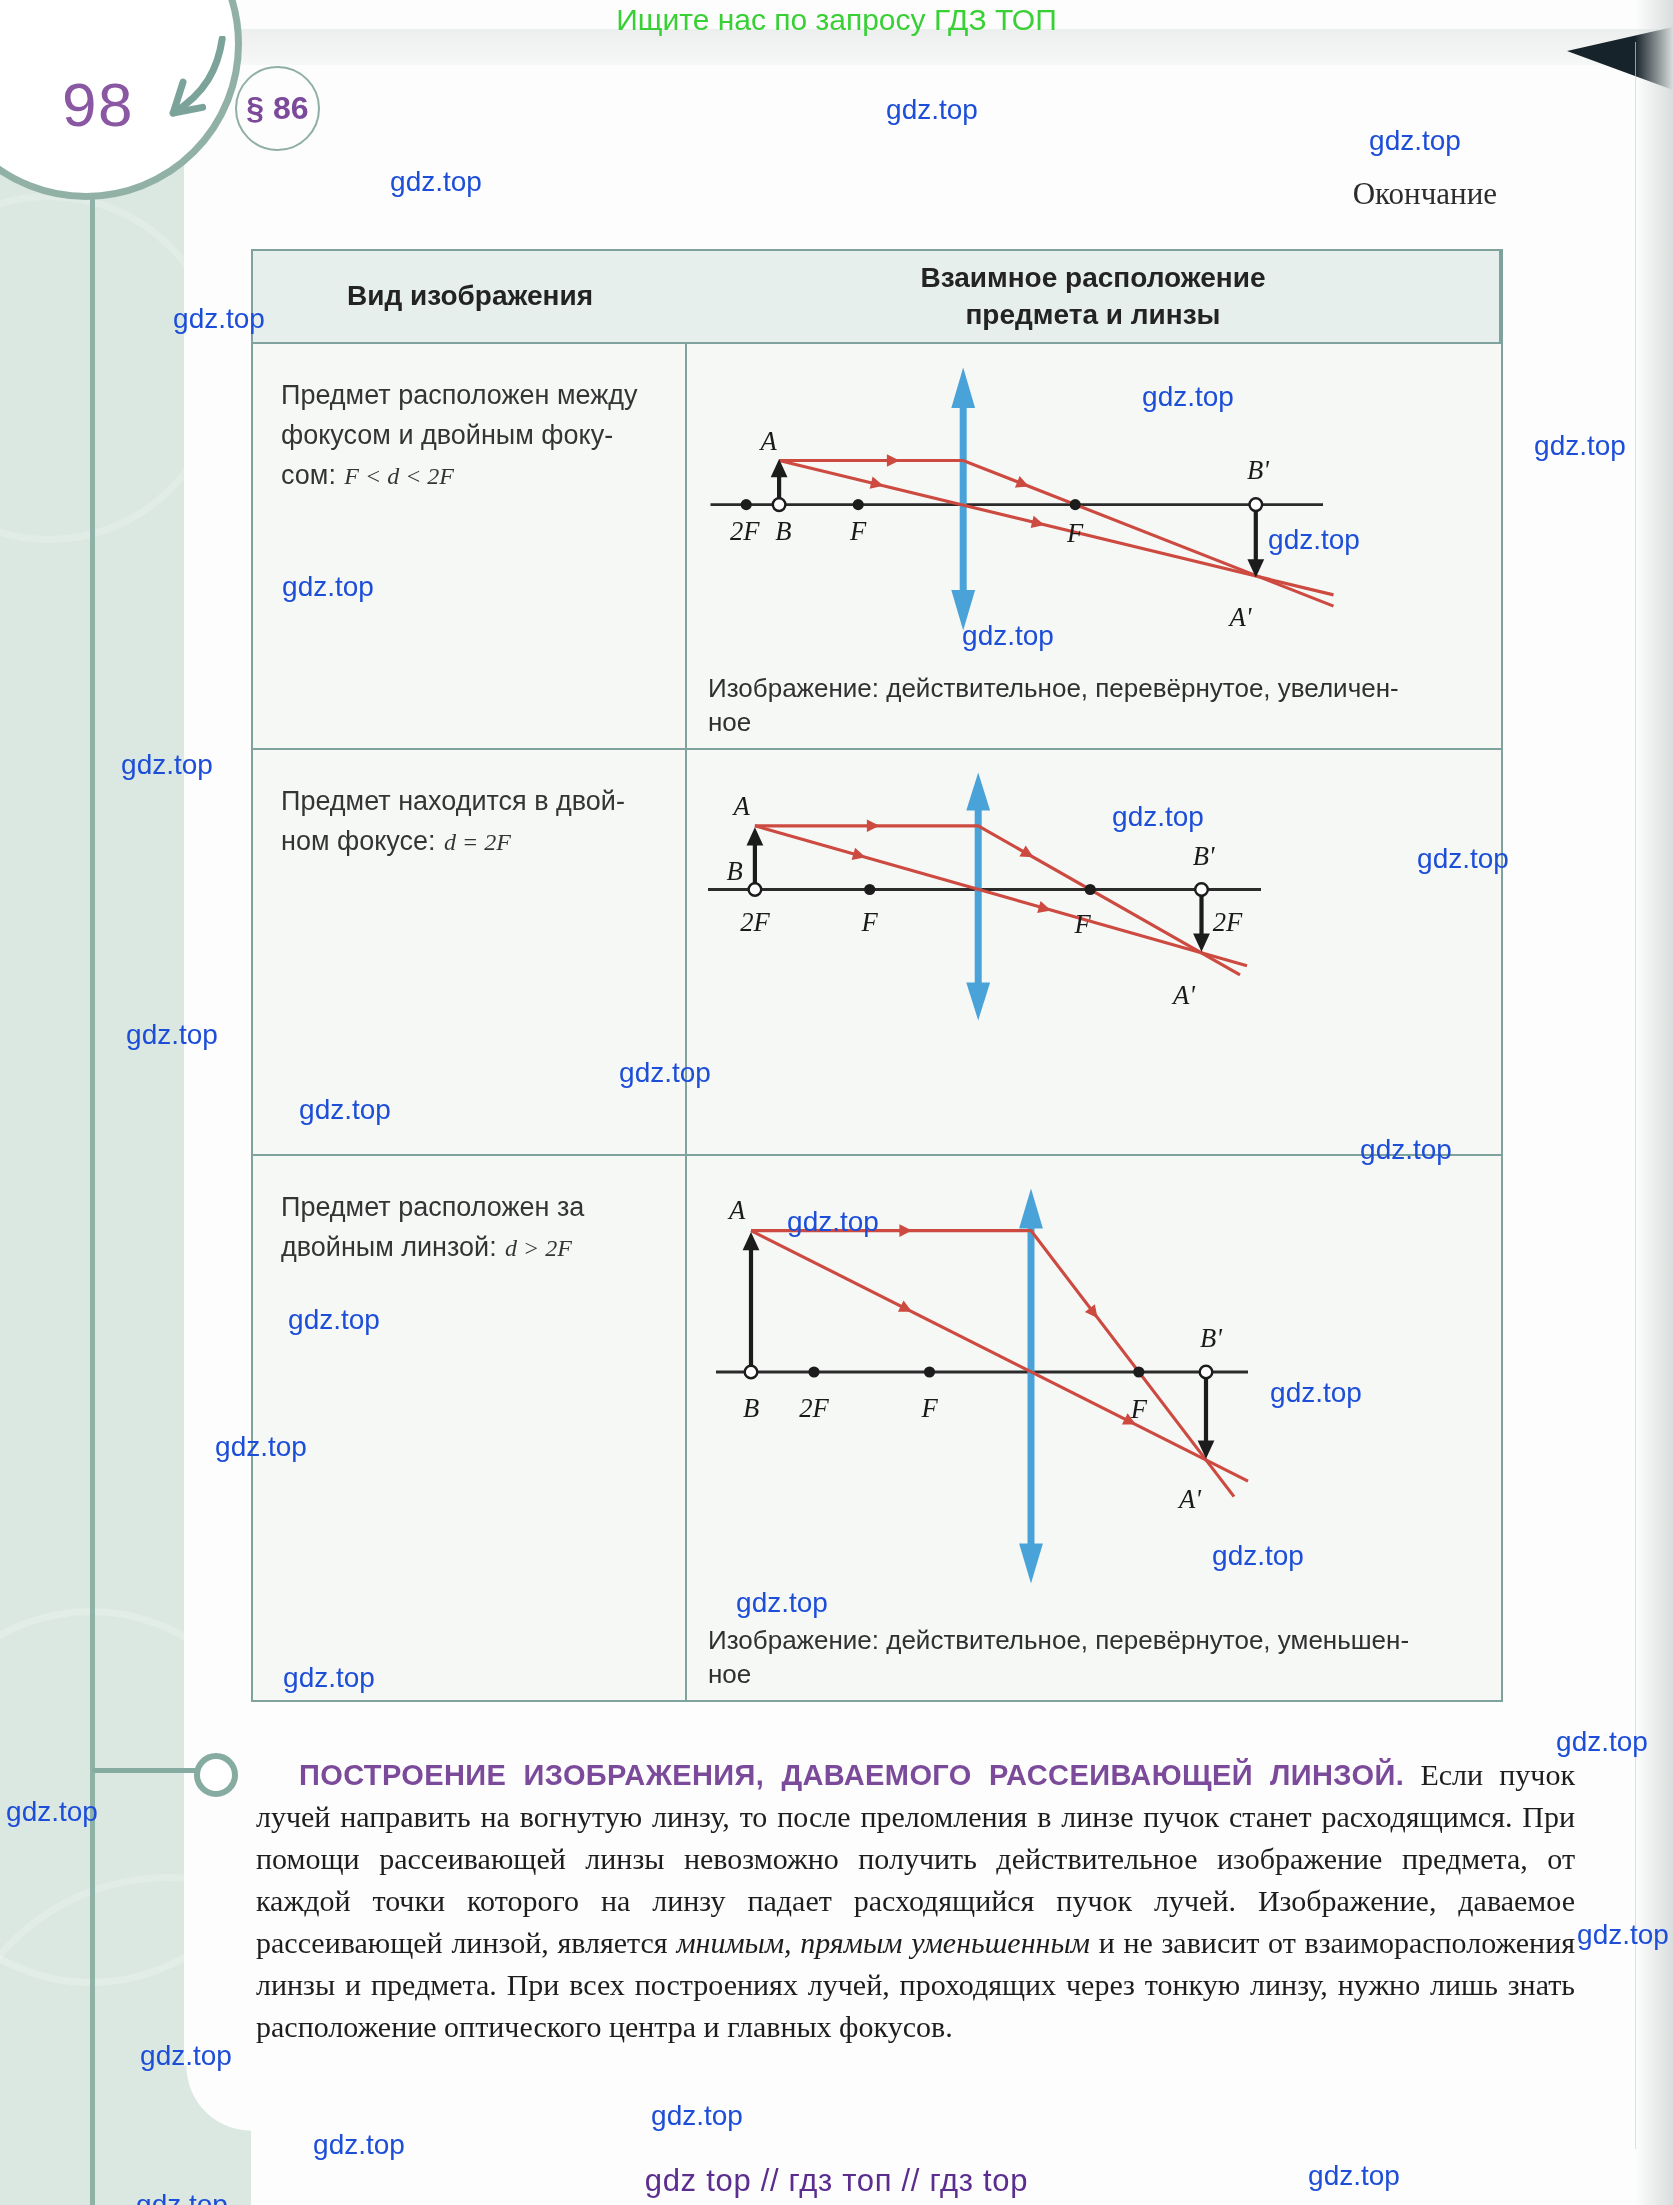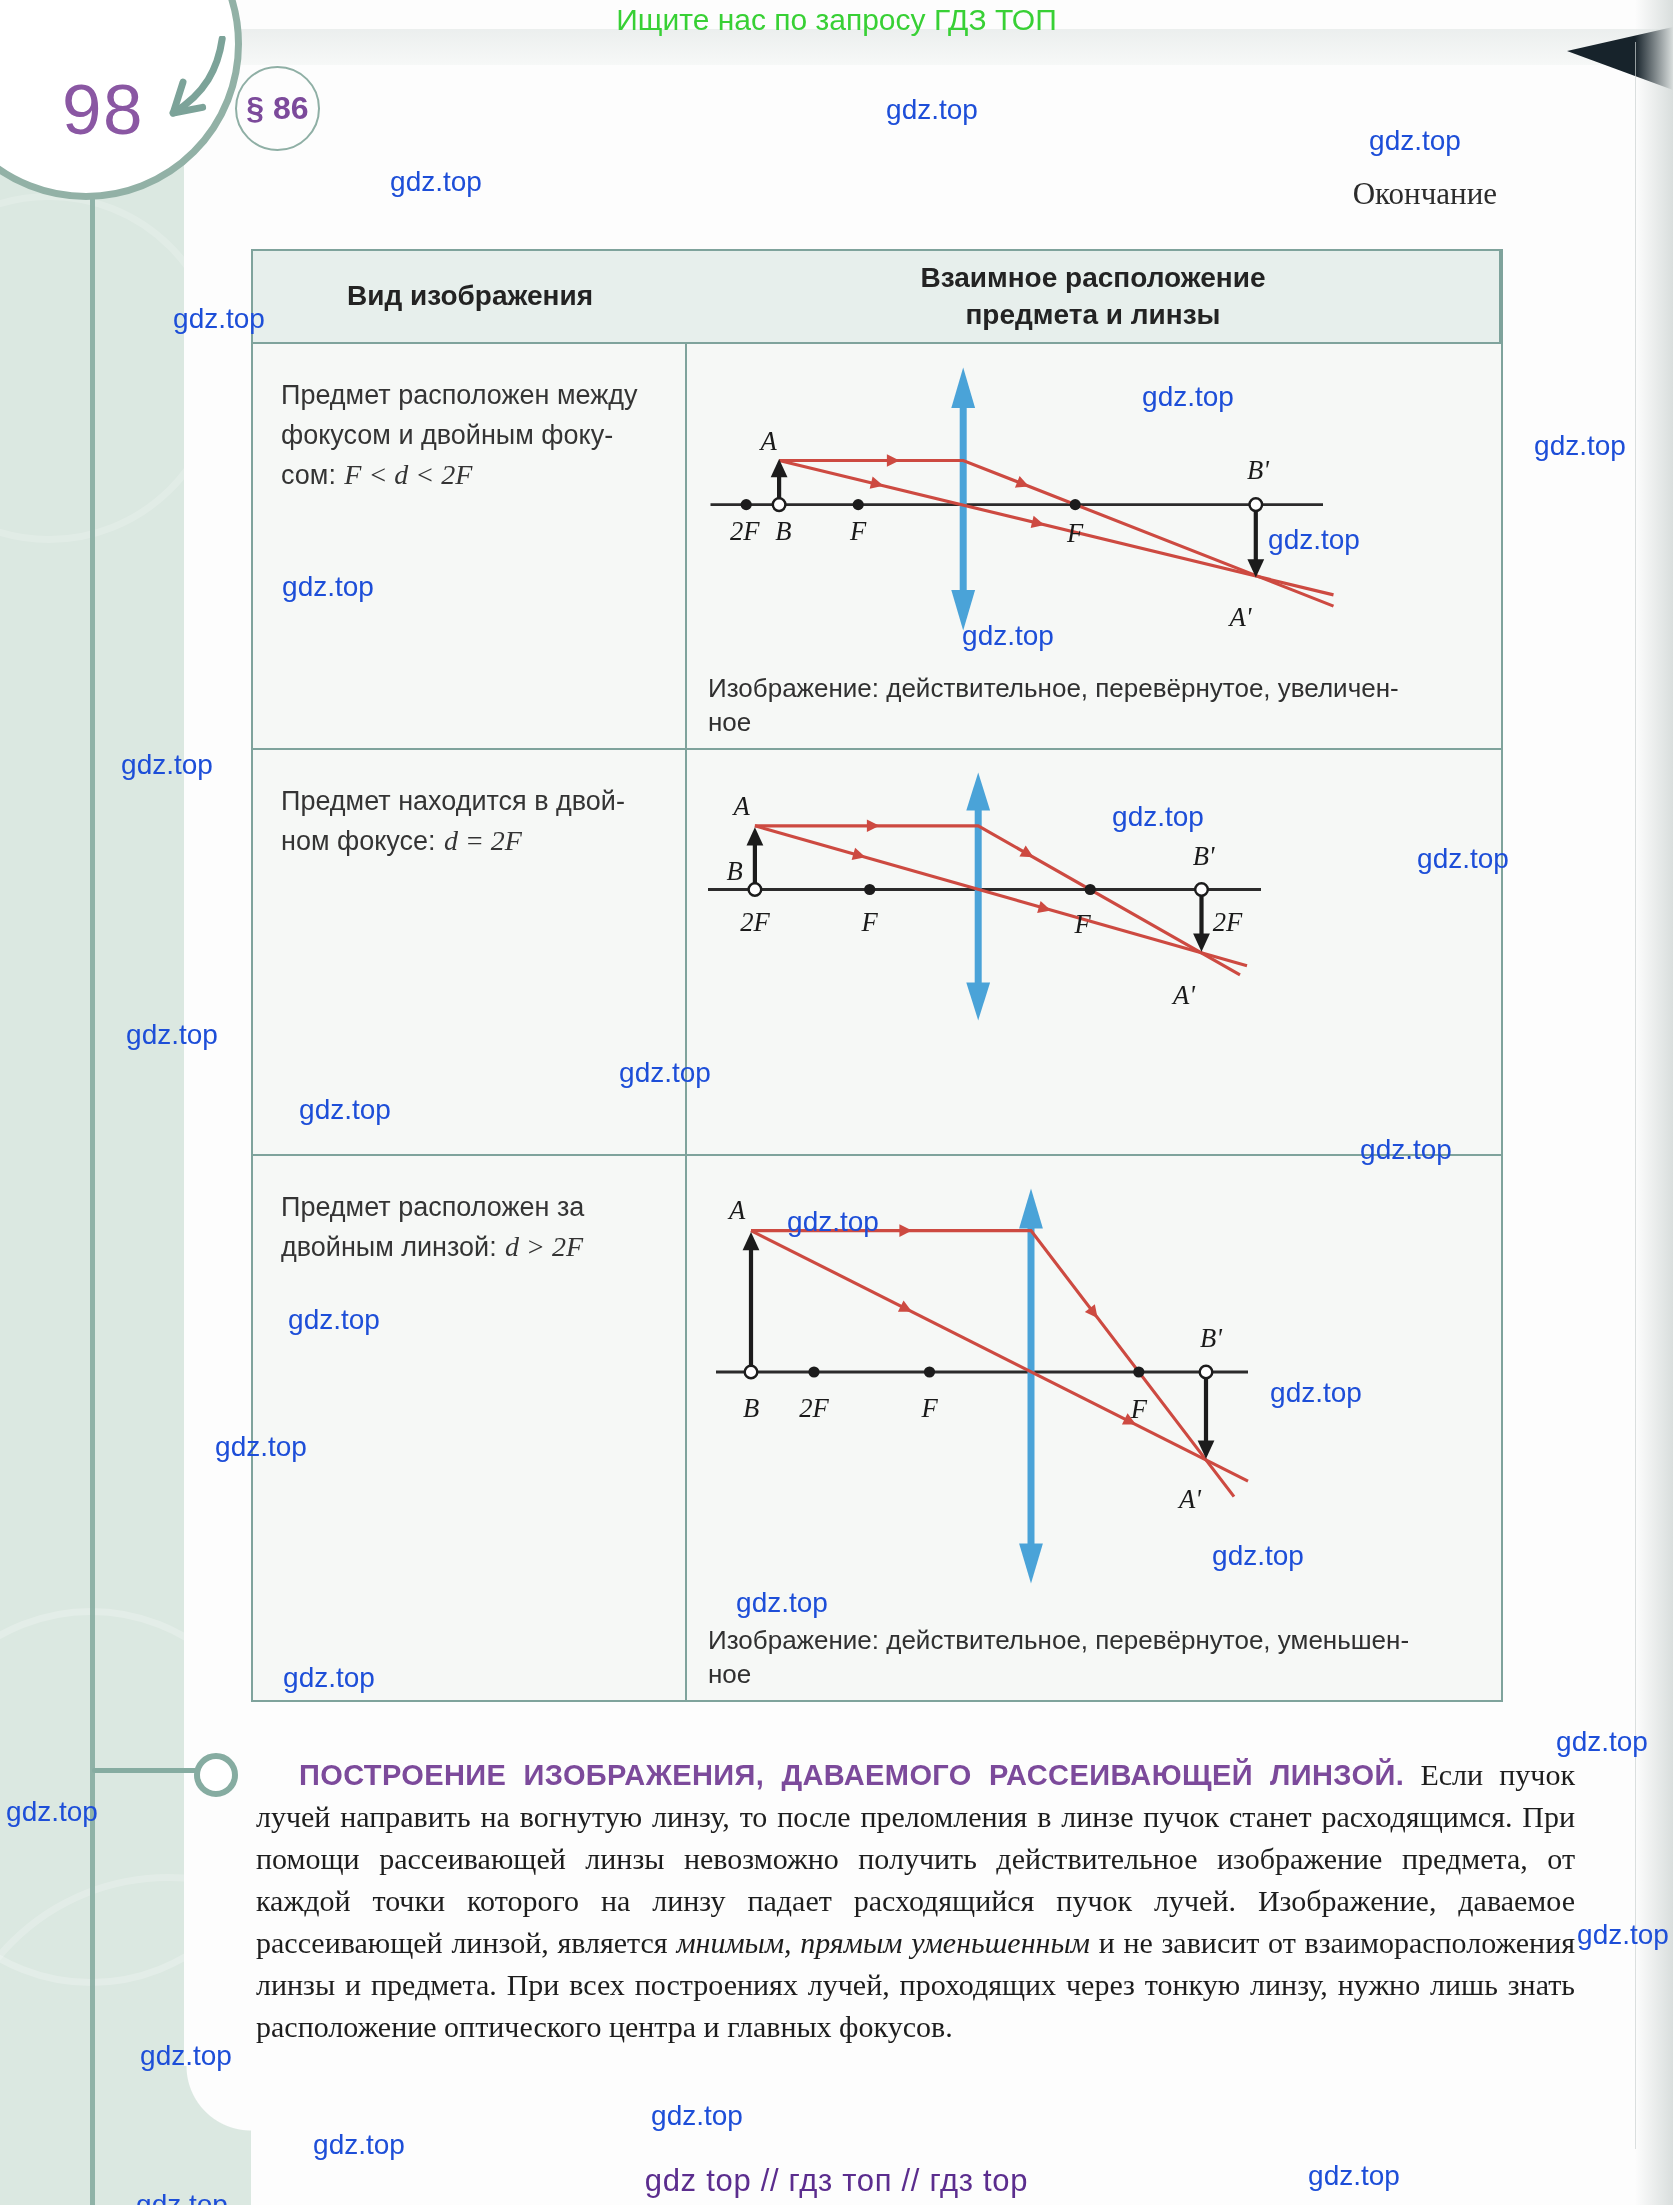--- a/index.html
+++ b/index.html
@@ -25,39 +25,39 @@
     border:7.7px solid #92b1a6;background:#ffffff;}
   .curved-arrow{position:absolute;left:162px;top:36px;}
 
   .bullet-connector{position:absolute;left:92px;top:1768px;width:106px;height:4.9px;background:var(--teal);border-radius:2.8px;}
   .bullet-ring{position:absolute;left:194px;top:1753px;width:32px;height:32px;border:6.3px solid var(--teal);
     border-radius:50%;background:#fff;}
 
   
   .banner{position:absolute;left:0;right:0;top:2.8px;text-align:center;color:var(--banner-green);
     font-size:30px;white-space:nowrap;}
-  .page-number{position:absolute;left:62px;top:69px;font-size:71px;color:#8a57a3;letter-spacing:1.4px;}
+  .page-number{position:absolute;left:62px;top:69px;font-size:62px;color:#8a57a3;letter-spacing:1.4px;}
   .section-badge{position:absolute;left:235px;top:66px;width:81px;height:81px;border:2.8px solid #8fafa5;
     border-radius:50%;display:flex;align-items:center;justify-content:center;background:transparent;}
   .section-badge span{color:var(--accent-purple);font-weight:700;font-size:32px;}
   .page-title{position:absolute;left:340px;top:84px;font-size:34px;color:#4e4e4e;letter-spacing:0.7px;}
   .continuation{position:absolute;right:176px;top:176px;font-family:"Liberation Serif",serif;
     font-size:31px;color:#2c2c2c;}
 
   
   .lens-table{position:absolute;left:251px;top:249px;width:1248px;border:2.1px solid var(--table-border);
     background:var(--cell-bg);display:grid;grid-template-columns:434px 1fr;grid-template-rows:91px 406px 406px 546px;}
   .cell{border-top:2.1px solid var(--table-border);box-sizing:border-box;}
   .cell.c1{border-right:2.1px solid var(--table-border);}
   .row0{border-top:none;}
   .th{background:var(--header-bg);display:flex;align-items:center;justify-content:center;text-align:center;
     font-weight:700;font-size:28px;color:#232323;line-height:1.3;white-space:pre-line;}
   .cond{padding:31px 25px 0 28px;font-size:27px;line-height:40px;color:#343434;}
   .cond-text{white-space:pre-line;}
-  .cond-formula{font-family:"Liberation Serif",serif;font-style:italic;font-size:28px;padding-left:8.4px;}
+  .cond-formula{font-family:"Liberation Serif",serif;font-style:italic;font-size:24px;padding-left:8.4px;}
   .diag-cell{position:relative;}
   .caption{position:absolute;left:21px;right:15.4px;bottom:9px;font-size:26px;line-height:34px;color:#303030;
     white-space:pre-line;}
 
   
   svg.diag{position:absolute;overflow:visible;}
   .axis{stroke:#2b2b2b;stroke-width:4;fill:none;}
   .lens{stroke:var(--lens-blue);stroke-width:10;fill:none;}
   .lenshead{fill:var(--lens-blue);stroke:none;}
   .ray{stroke:var(--ray-red);stroke-width:4.5;fill:none;}

